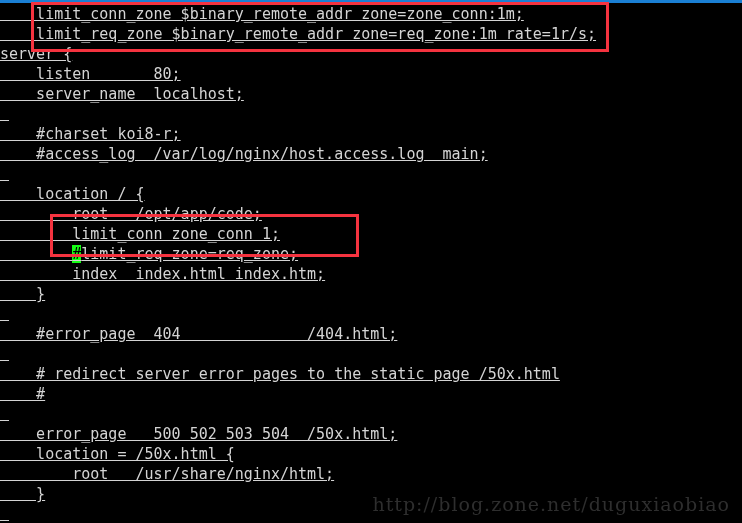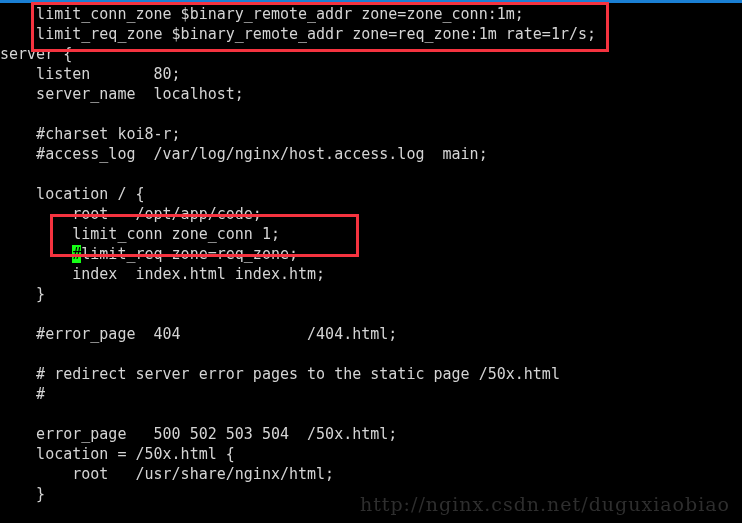--- a/index.html
+++ b/index.html
@@ -42,20 +42,21 @@
     font-size: 15px;
     line-height: 20px;
     color: #d4d4d4;
     white-space: pre;
     letter-spacing: 0px;
   }
   .line {
     height: 20px;
     white-space: pre;
     position: relative;
+    text-decoration: underline;
   }
   .cursor {
     background: #16ff16;
     color: #000000;
   }
 
   
   .redbox {
     position: absolute;
     border: 3px solid #f5333f;
@@ -93,15 +94,15 @@
 
 <div id="screen">
 
   <div id="top-edge"></div>
 
   <div id="code"><div class="line">    limit_conn_zone $binary_remote_addr zone=zone_conn:1m;</div><div class="line">    limit_req_zone $binary_remote_addr zone=req_zone:1m rate=1r/s;</div><div class="line">server {</div><div class="line">    listen       80;</div><div class="line">    server_name  localhost;</div><div class="line">&nbsp;</div><div class="line">    #charset koi8-r;</div><div class="line">    #access_log  /var/log/nginx/host.access.log  main;</div><div class="line">&nbsp;</div><div class="line">    location / {</div><div class="line">        root   /opt/app/code;</div><div class="line">        limit_conn zone_conn 1;</div><div class="line">        <span class="cursor">#</span>limit_req zone=req_zone;</div><div class="line">        index  index.html index.htm;</div><div class="line">    }</div><div class="line">&nbsp;</div><div class="line">    #error_page  404              /404.html;</div><div class="line">&nbsp;</div><div class="line">    # redirect server error pages to the static page /50x.html</div><div class="line">    #</div><div class="line">&nbsp;</div><div class="line">    error_page   500 502 503 504  /50x.html;</div><div class="line">    location = /50x.html {</div><div class="line">        root   /usr/share/nginx/html;</div><div class="line">    }</div><div class="line">&nbsp;</div></div>
 
   <div class="redbox" id="redbox-top"></div>
   <div class="redbox" id="redbox-mid"></div>
 
-  <div id="watermark">http://nginx.csdn.net/duguxiaobiao</div>
+  <div id="watermark">http://blog.zone.net/duguxiaobiao</div>
 
 </div>
 
 </body></html>

